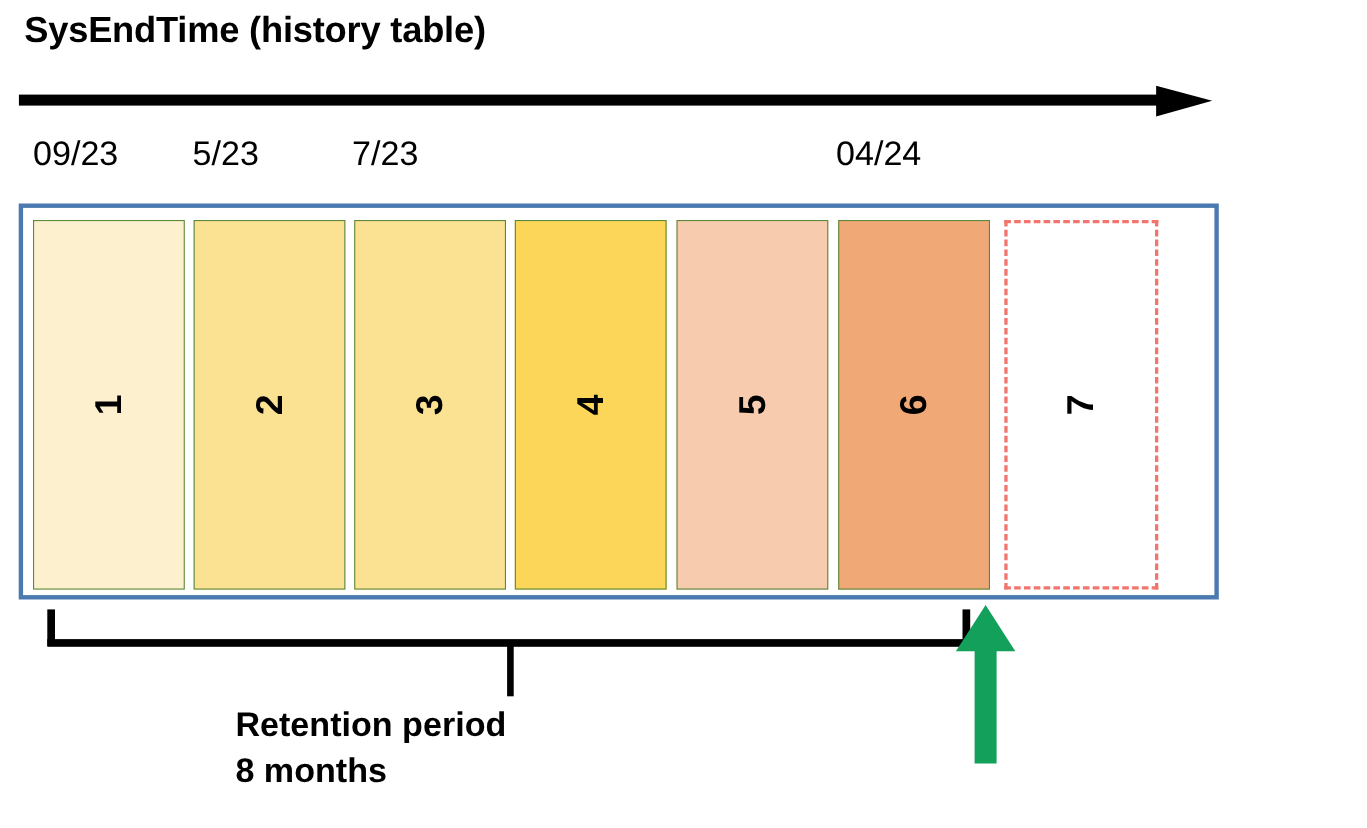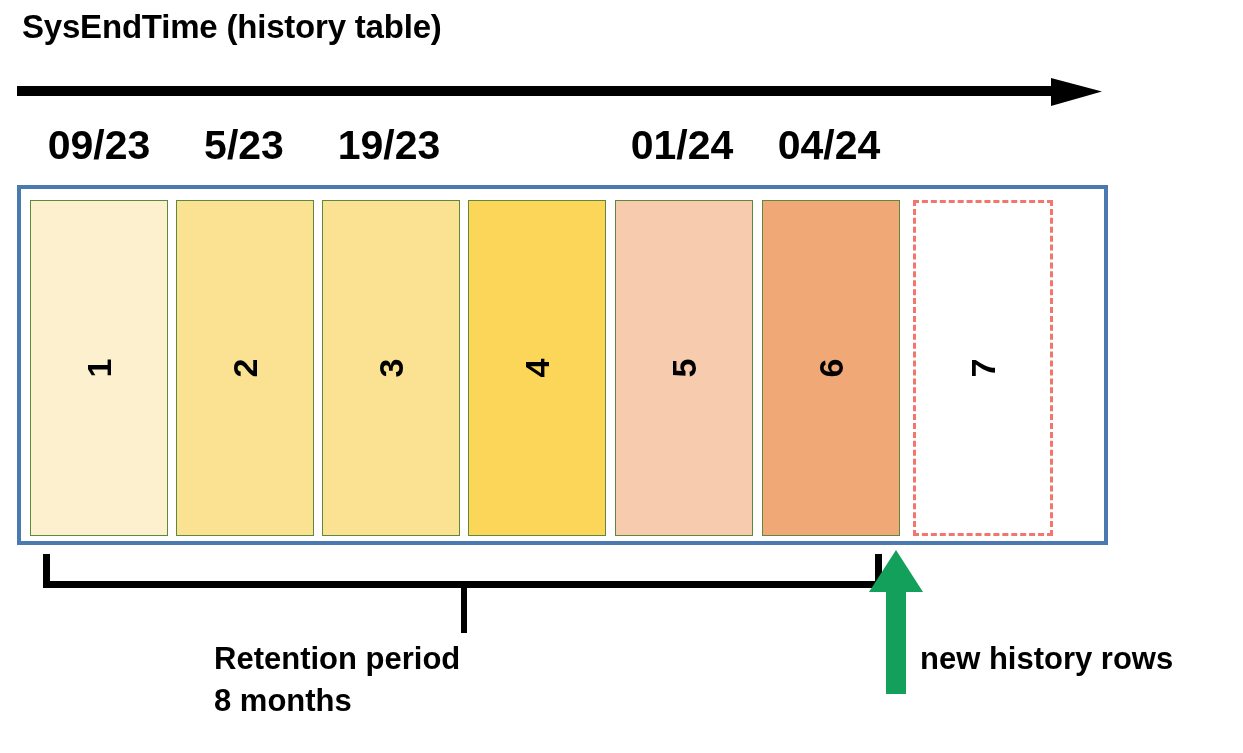--- a/index.html
+++ b/index.html
@@ -38,23 +38,22 @@
     left: 17px;
     top: 78px;
     width: 1085px;
     height: 32px;
   }
 
   
   .month-label {
     position: absolute;
     top: 122px;
-    font-size: 41px;
-    font-weight: 700;
-    text-align: center;
+    font-size: 31px;
+    font-weight: 400;
     white-space: nowrap;
     color: #000000;
   }
 
   
   #history-container {
     position: absolute;
     left: 17px;
     top: 185px;
     width: 1091px;
@@ -134,22 +133,21 @@
 
   <div id="title">SysEndTime (history table)</div>
 
   <svg id="timeline-axis" viewBox="0 0 1085 32" preserveAspectRatio="none" aria-hidden="true">
     <rect x="0" y="8" width="1042" height="10" fill="#000000"></rect>
     <polygon points="1034,0 1085,13.5 1034,28" fill="#000000"></polygon>
   </svg>
 
   <div class="month-label" style="left:30px;width:138px;">09/23</div>
   <div class="month-label" style="left:175px;width:138px;">5/23</div>
-  <div class="month-label" style="left:320px;width:138px;">19/23</div>
-  <div class="month-label" style="left:613px;width:138px;">01/24</div>
+  <div class="month-label" style="left:320px;width:138px;">7/23</div>
   <div class="month-label" style="left:760px;width:138px;">04/24</div>
 
   <div id="history-container"></div>
 
   <div class="month-box" style="left:30px;width:138px;background:#FDF0CE;">
     <span class="box-number">1</span>
   </div>
   <div class="month-box" style="left:176px;width:138px;background:#FBE293;">
     <span class="box-number">2</span>
   </div>
@@ -182,15 +180,14 @@
 
   <div id="retention-caption">
     <span>Retention period</span>
     <span class="line2">8 months</span>
   </div>
 
   <svg id="new-rows-arrow" viewBox="0 0 62 148" preserveAspectRatio="none" aria-hidden="true">
     <polygon points="31,2 58,44 41,44 41,146 21,146 21,44 4,44" fill="#13A05A"></polygon>
   </svg>
 
-  <div id="new-rows-label">new history rows</div>
 
 </div>
 
 </body></html>

